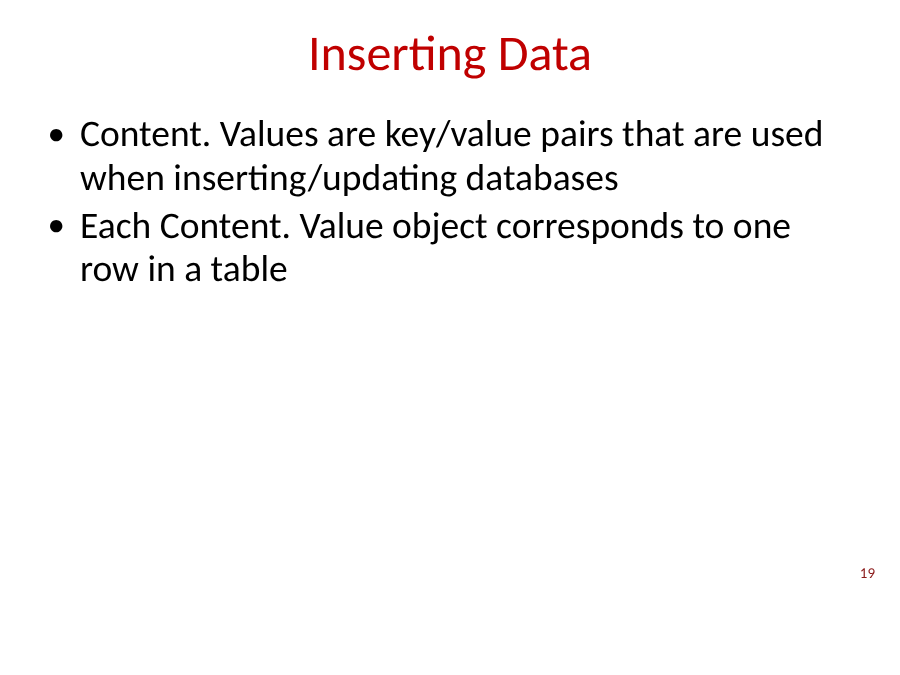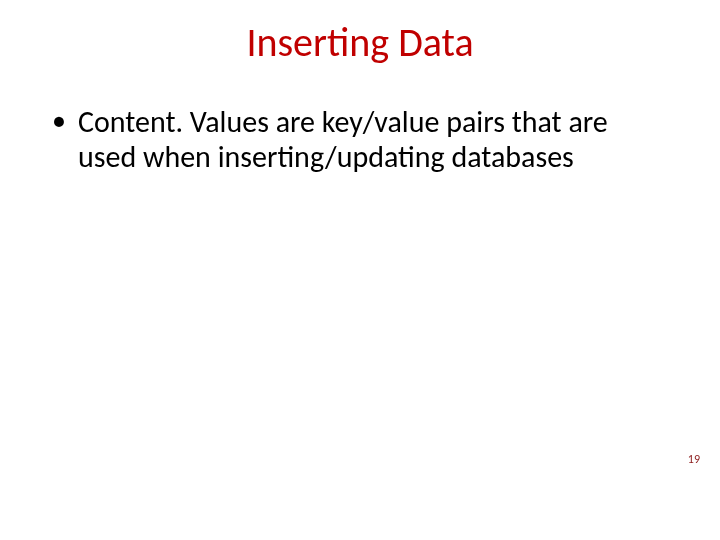--- a/index.html
+++ b/index.html
@@ -34,21 +34,21 @@
     position: absolute;
     top: 90px;
     left: 34px;
     right: 34px;
     font-size: 30px;
     line-height: 1.18;
     color: #000000;
   }
   .body ul {
     list-style: none;
-    margin: 14px;
+    margin: 0;
     padding: 0;
   }
   .body li {
     position: relative;
     padding-left: 30px;
     margin: 0 0 2px 0;
   }
   .body li::before {
     content: "•";
     position: absolute;
@@ -67,16 +67,17 @@
   }
 </style>
 </head>
 <body>
 
 <div class="slide">
   <div class="title">Inserting Data</div>
   <div class="body">
     <ul>
       <li>Content. Values are key/value pairs that are used when inserting/updating databases</li>
+      <li>Each Content. Value object corresponds to one row in a table</li>
     </ul>
   </div>
   <div class="page-number">19</div>
 </div>
 
 </body></html>

